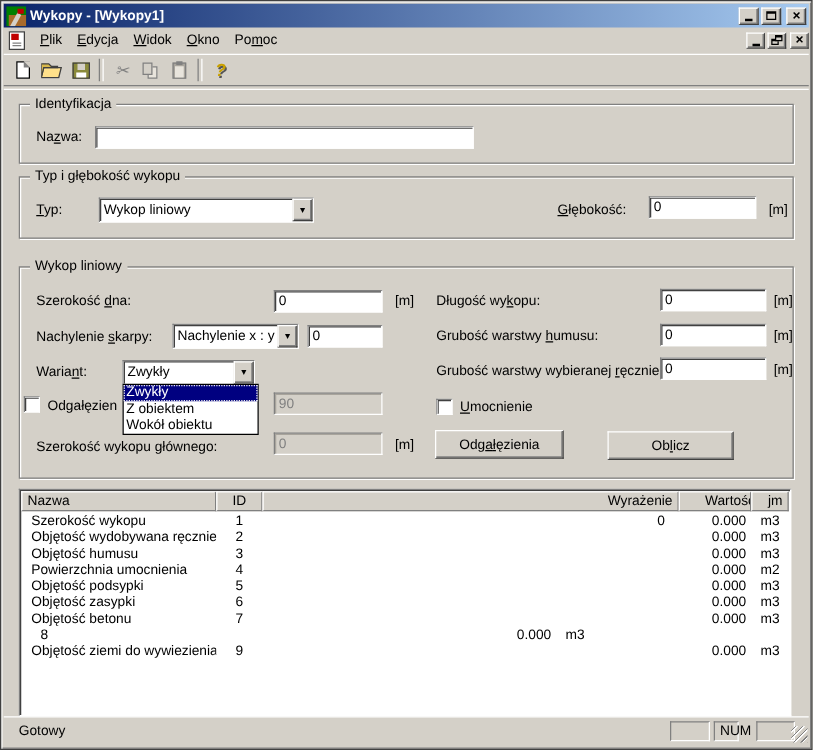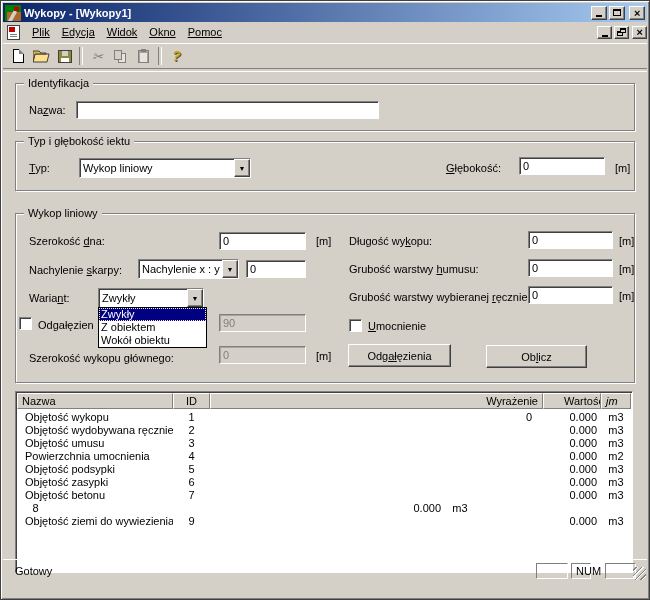--- a/index.html
+++ b/index.html
@@ -27,21 +27,21 @@
   .tbtn.sm{width:15px;height:13px;}
   .glyph-min{width:6px;height:2px;background:#000;margin-top:7px;}
   .glyph-max{width:8px;height:7px;border:1px solid #000;border-top-width:2px;box-sizing:border-box;}
   .glyph-close{color:#000;font-weight:bold;font-size:11px;line-height:10px;}
   .glyph-restore{position:relative;width:9px;height:8px;}
   .glyph-restore i{position:absolute;display:block;border:1px solid #000;border-top-width:2px;background:#d4d0c8;box-sizing:border-box;}
   .glyph-restore i.b{width:6px;height:5px;left:0;top:3px;}
   .glyph-restore i.t{width:6px;height:5px;left:3px;top:0;}
   
   .menubar{top:21px;left:2px;right:2px;height:20px;display:flex;align-items:center;}
-  .menu-item{padding:2px 6px;white-space:nowrap;text-decoration:underline;}
+  .menu-item{padding:2px 6px;white-space:nowrap;}
   .doc-ico{width:13px;height:15px;background:#fff;border:1px solid #404040;margin:0 6px 0 4px;position:relative;box-sizing:border-box;}
   .doc-ico i{position:absolute;left:1px;top:1px;width:6px;height:5px;background:#c00000;display:block;}
   .doc-ico b{position:absolute;left:2px;top:8px;width:7px;height:1px;background:#808080;box-shadow:0 2px 0 #808080;display:block;}
   .mdi-btns{margin-left:auto;display:flex;}
   
   .toolbar{top:42px;left:2px;right:2px;height:25px;border-top:1px solid #ffffff;display:flex;align-items:center;padding-left:4px;box-sizing:border-box;}
   .tool{width:23px;height:22px;display:flex;align-items:center;justify-content:center;}
   .tsep{width:2px;height:18px;margin:0 3px;border-left:1px solid #808080;border-right:1px solid #ffffff;}
   .ico-new{width:11px;height:14px;background:#fff;border:1px solid #000;box-sizing:border-box;position:relative;}
   .ico-new i{position:absolute;right:-1px;top:-1px;border-style:solid;border-width:0 5px 5px 0;border-color:transparent #d4d0c8 #808080 transparent;display:block;}
@@ -74,21 +74,21 @@
   .opt.sel{background:#000080;color:#fff;outline:1px dotted #f0f0f0;outline-offset:-1px;}
   
   .tablebox{background:#fff;border:1px solid;border-color:#808080 #ffffff #ffffff #808080;box-shadow:inset 1px 1px 0 #404040;box-sizing:border-box;overflow:hidden;}
   .thead{display:flex;height:16px;}
   .th{background:#d4d0c8;border:1px solid;border-color:#ffffff #808080 #808080 #ffffff;box-sizing:border-box;line-height:13px;padding:1px 4px;overflow:hidden;white-space:nowrap;}
   .trow{display:flex;height:13px;line-height:13px;}
   .td{box-sizing:border-box;overflow:hidden;white-space:nowrap;}
   .w0{width:156px;} .w1{width:37px;} .w2{width:333px;} .w3{width:58px;padding-left:20px;} .w4{width:30px;}
   .tl{text-align:left;padding-left:8px;} .tc{text-align:center;} .tr0{text-align:right;padding-right:11px;} .tr1{text-align:right;padding-right:4px;}
   
-  .statusbar{left:2px;right:2px;bottom:18px;height:21px;border-top:1px solid #ffffff;}
+  .statusbar{left:2px;right:2px;bottom:4px;height:21px;border-top:1px solid #ffffff;}
   .spanel{position:absolute;top:3px;height:16px;border:1px solid;border-color:#808080 #ffffff #ffffff #808080;box-sizing:border-box;line-height:14px;padding:0 4px;}
   .grip{position:absolute;right:1px;bottom:1px;width:13px;height:13px;
     background:repeating-linear-gradient(135deg,transparent 0 2px,#808080 2px 3px,#ffffff 3px 4px);}
   .unit{line-height:13px;}
 </style>
 </head>
 <body>
 
 <div class="win">
 
@@ -178,21 +178,21 @@
   </div>
   <div class="abs divider"></div>
 
   <div class="abs groupbox" style="left:14px;top:82px;width:620px;height:48px;">
     <span class="legend">Identyfikacja</span>
   </div>
   <div class="abs lbl" style="left:28px;top:103px;">Na<u>z</u>wa:</div>
   <div class="abs down field" style="left:75px;top:100px;width:303px;"></div>
 
   <div class="abs groupbox" style="left:14px;top:140px;width:620px;height:50px;">
-    <span class="legend">Typ i głębokość iektu</span>
+    <span class="legend">Typ i głębokość wykopu</span>
   </div>
   <div class="abs lbl" style="left:28px;top:161px;"><u>T</u>yp:</div>
   <div class="abs down combo" style="left:78px;top:157px;width:172px;">
     <span class="ctext">Wykop liniowy</span>
     <span class="carrow up">▼</span>
   </div>
   <div class="abs lbl" style="left:445px;top:161px;"><u>G</u>łębokość:</div>
   <div class="abs down field" style="left:518px;top:156px;width:86px;">0</div>
   <div class="abs unit" style="left:614px;top:161px;">[m]</div>
 
@@ -248,41 +248,41 @@
 
   <div class="abs up btn" style="left:347px;top:343px;width:103px;height:23px;">Odg<u>a</u><u>ł</u>ęzienia</div>
   <div class="abs up btn" style="left:485px;top:344px;width:101px;height:23px;">Ob<u>l</u>icz</div>
 
   <div class="abs tablebox" style="left:14px;top:390px;width:618px;height:182px;">
     <div class="thead" style="margin:1px 0 0 1px;">
       <span class="th w0" style="text-align:left;">Nazwa</span>
       <span class="th w1" style="text-align:center;">ID</span>
       <span class="th w2" style="text-align:right;">Wyrażenie</span>
       <span class="th w3" style="text-align:right;">Wartość</span>
-      <span class="th w4" style="text-align:left;font-style:italic;">jm</span>
+      <span class="th w4" style="text-align:right;">jm</span>
     </div>
     <div id="table-body" style="margin:2px 0 0 1px;">
     <div class="trow">
-      <span class="td w0 tl">Objętość wykopu</span>
+      <span class="td w0 tl">Szerokość wykopu</span>
       <span class="td w1 tc">1</span>
       <span class="td w2 tr0">0</span>
       <span class="td w3 tr1">0.000</span>
       <span class="td w4 tc">m3</span>
     </div>
 
     <div class="trow">
       <span class="td w0 tl">Objętość wydobywana ręcznie</span>
       <span class="td w1 tc">2</span>
       <span class="td w2 tr0"></span>
       <span class="td w3 tr1">0.000</span>
       <span class="td w4 tc">m3</span>
     </div>
 
     <div class="trow">
-      <span class="td w0 tl">Objętość umusu</span>
+      <span class="td w0 tl">Objętość humusu</span>
       <span class="td w1 tc">3</span>
       <span class="td w2 tr0"></span>
       <span class="td w3 tr1">0.000</span>
       <span class="td w4 tc">m3</span>
     </div>
 
     <div class="trow">
       <span class="td w0 tl">Powierzchnia umocnienia</span>
       <span class="td w1 tc">4</span>
       <span class="td w2 tr0"></span>

